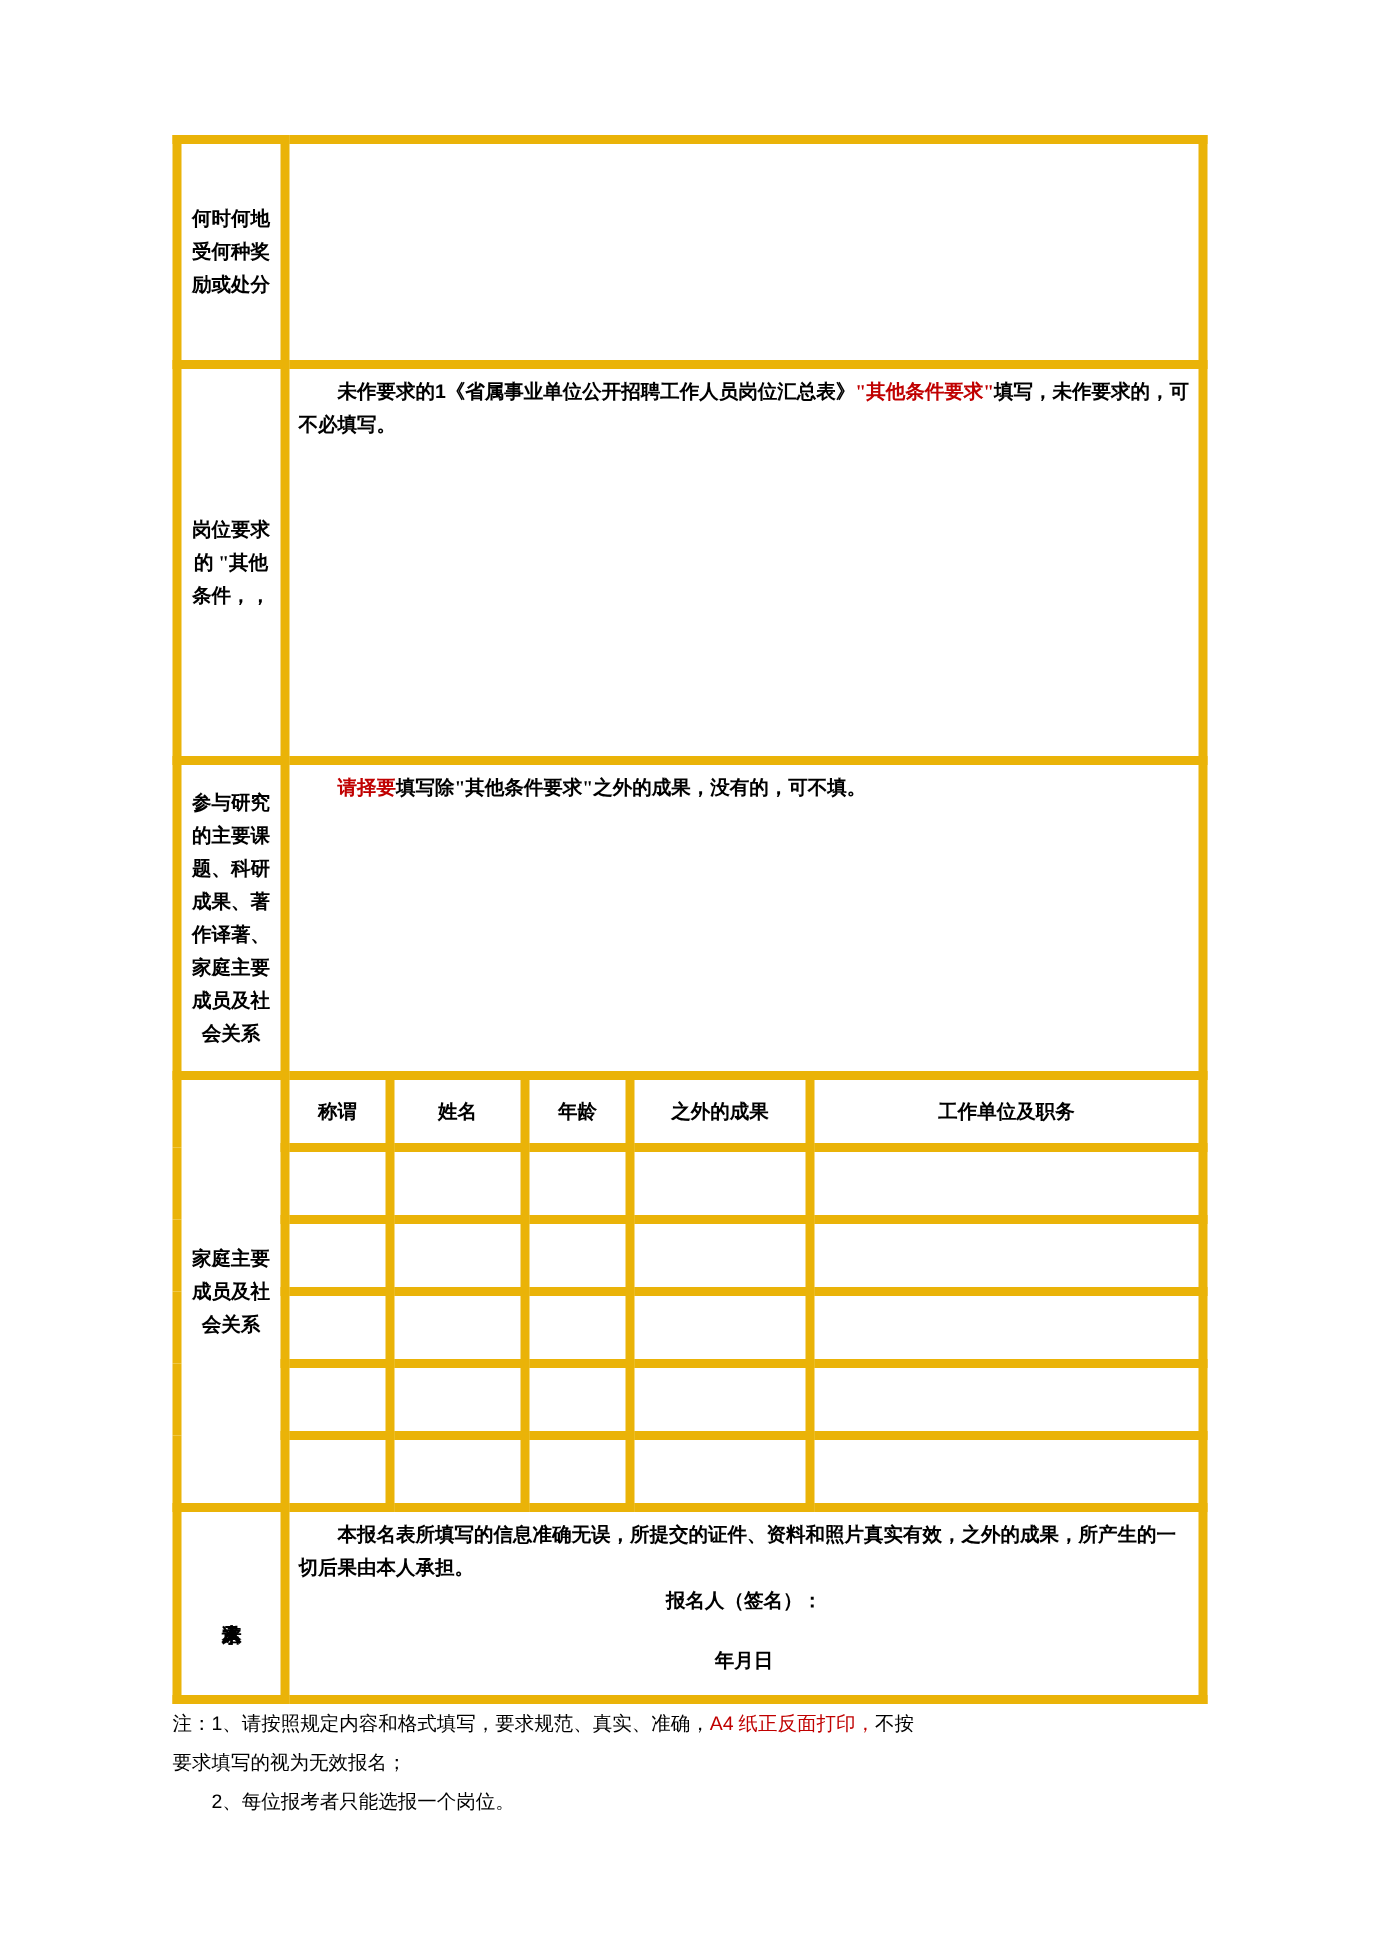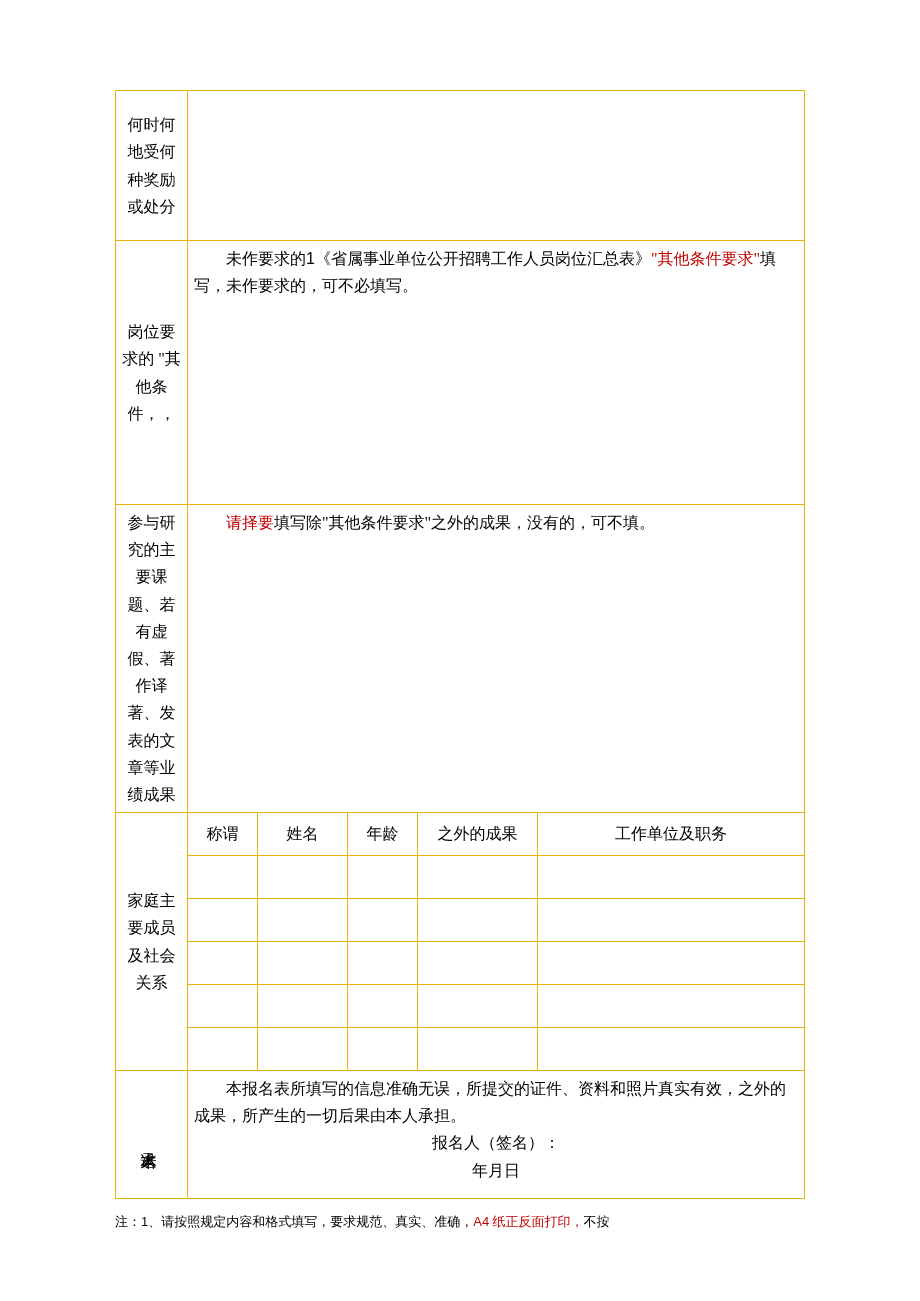--- a/index.html
+++ b/index.html
@@ -14,25 +14,25 @@
     width: 920px;
     box-sizing: border-box;
     padding: 90px 115px 80px 115px;
   }
   table.form {
     border-collapse: collapse;
     width: 100%;
     table-layout: fixed;
   }
   table.form td, table.form th {
-    border: 1px solid #eab308;
+    border: 6px solid #eab308;
     padding: 4px 6px;
     vertical-align: middle;
-    font-weight: normal;
-    font-size: 16px;
+    font-weight: bold;
+    font-size: 13px;
     line-height: 1.7;
   }
   .label-col {
     width: 72px;
     text-align: center;
   }
   .row-awards { height: 150px; }
   .row-other  { height: 264px; }
   .row-research { height: 210px; }
   .row-family-header td, .row-family-header th { height: 34px; }
@@ -53,24 +53,24 @@
     line-height: 1.6;
     writing-mode: vertical-rl;
     text-orientation: upright;
   }
   .decl-body {
     vertical-align: top !important;
     padding: 6px 8px;
   }
   .decl-body .para { text-indent: 2em; }
   .decl-body .sig  { text-align: center; }
-  .decl-body .date { text-align: center; }
+  .decl-body .date { text-align: center; margin-top: 18px; }
 
   .notes {
-    margin-top: 10px;
+    margin-top: 0;
     font-size: 13px;
     line-height: 2;
   }
   .notes .indent {
     text-indent: 2em;
     display: block;
   }
   .sans-num {
     font-family: Arial, "Helvetica Neue", sans-serif;
   }
@@ -104,21 +104,21 @@
     </td>
     <td colspan="5" class="content-cell">
       <div class="instr">
         <span>未作要求的</span><span class="sans-num">1</span><span>《省属事业单位公开招聘工作人员岗位汇总表》</span><span class="red">"其他条件要求"</span><span>填写，未作要求的，可不必填写。</span>
       </div>
     </td>
   </tr>
 
   <tr class="row-research">
     <td class="label-col">
-      <span>参与研究的主要课题、若有虚假、著作译著、发表的文章等业绩成果</span>
+      <span>参与研究的主要课题、科研成果、著作译著、家庭主要成员及社会关系</span>
     </td>
     <td colspan="5" class="content-cell">
       <div class="instr">
         <span class="red">请择要</span><span>填写除"其他条件要求"之外的成果，没有的，可不填。</span>
       </div>
     </td>
   </tr>
 
   <tr class="row-family-header">
     <td class="label-col" rowspan="6">
@@ -176,15 +176,19 @@
       <div class="date">年月日</div>
     </td>
   </tr>
 </tbody>
     </table>
 
 <div class="notes">
   <div>
     <span>注：</span><span class="sans-num">1</span><span>、请按照规定内容和格式填写，要求规范、真实、准确，</span><span class="red sans-num">A4</span><span class="red"> 纸正反面打印，</span><span>不按</span>
   </div>
+  <div>要求填写的视为无效报名；</div>
+  <div class="indent">
+    <span class="sans-num">2</span><span>、每位报考者只能选报一个岗位。</span>
+  </div>
 </div>
 
 </div>
 
 </body></html>

